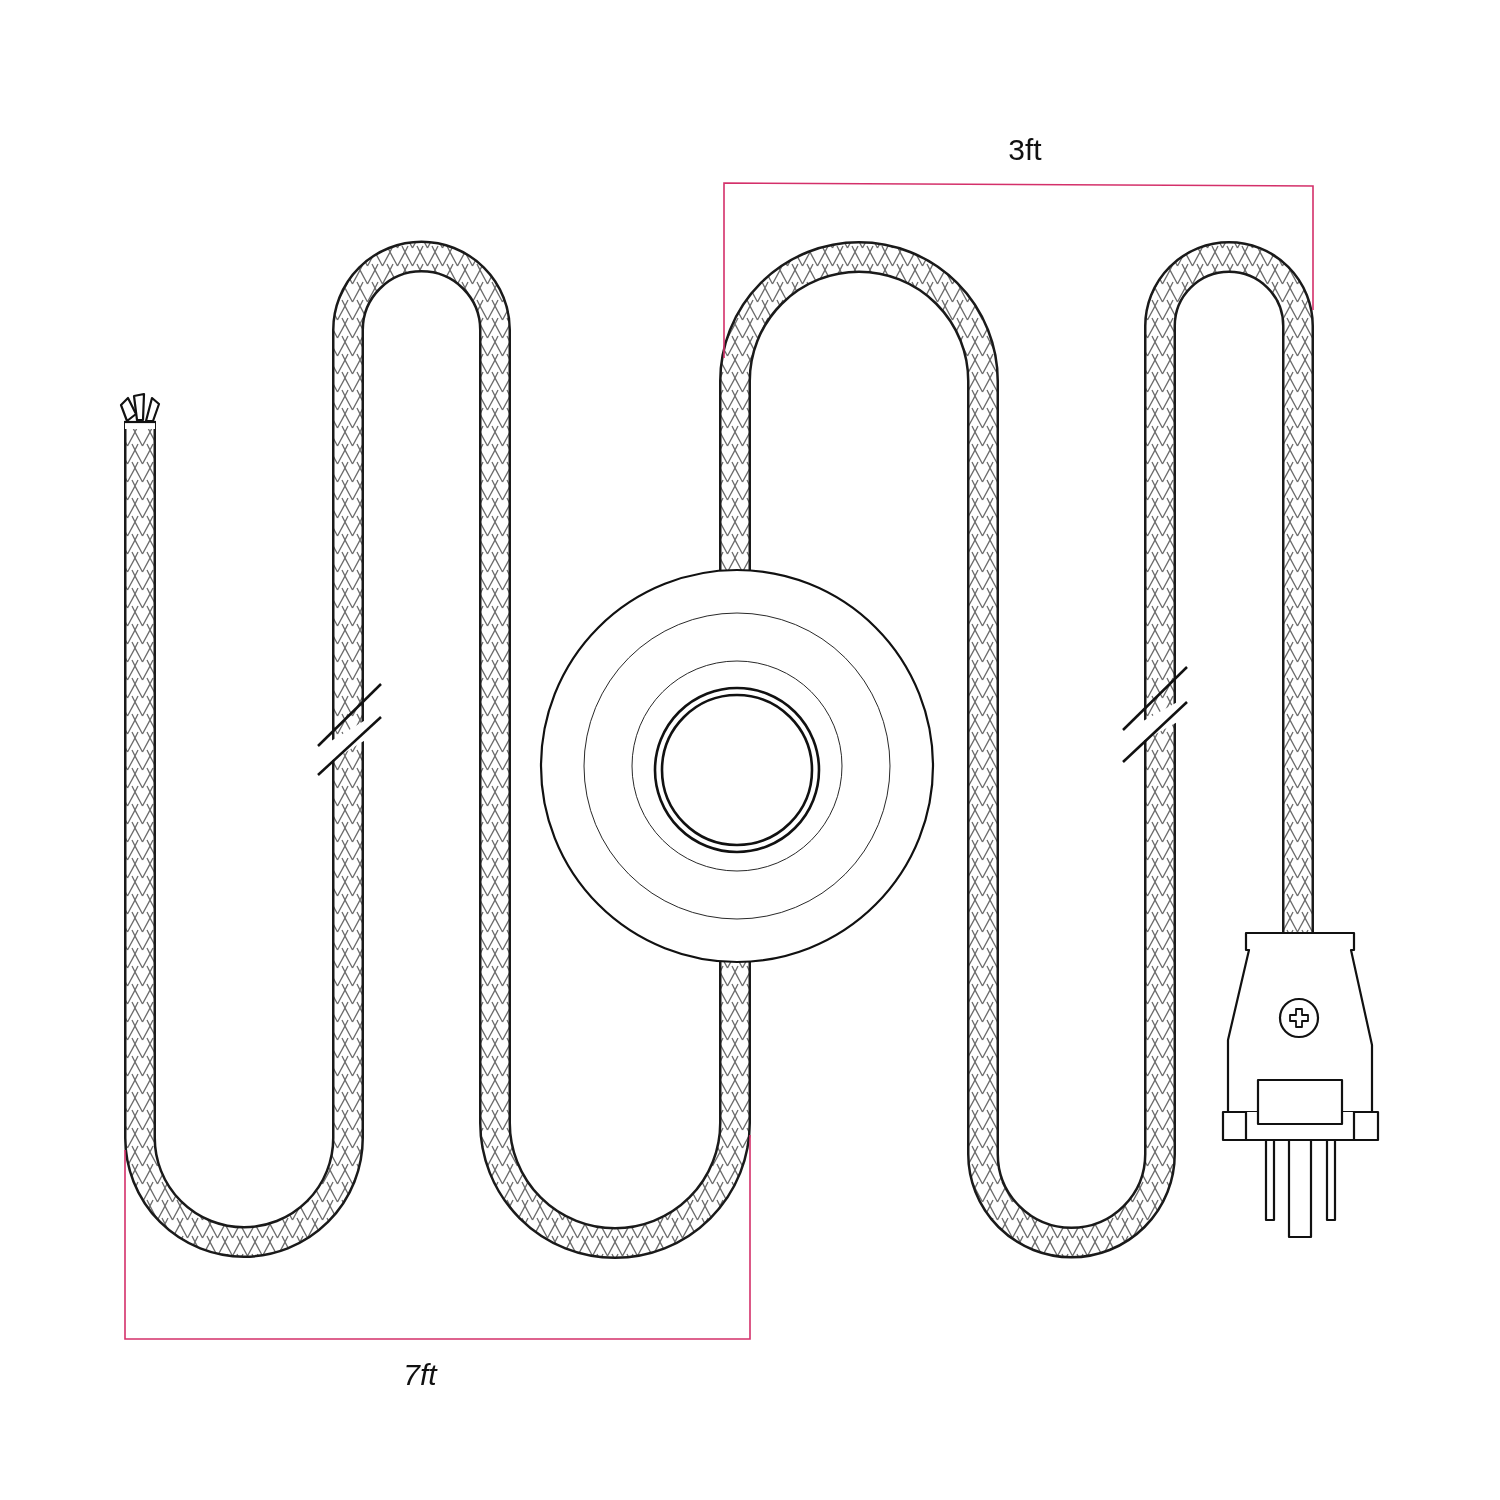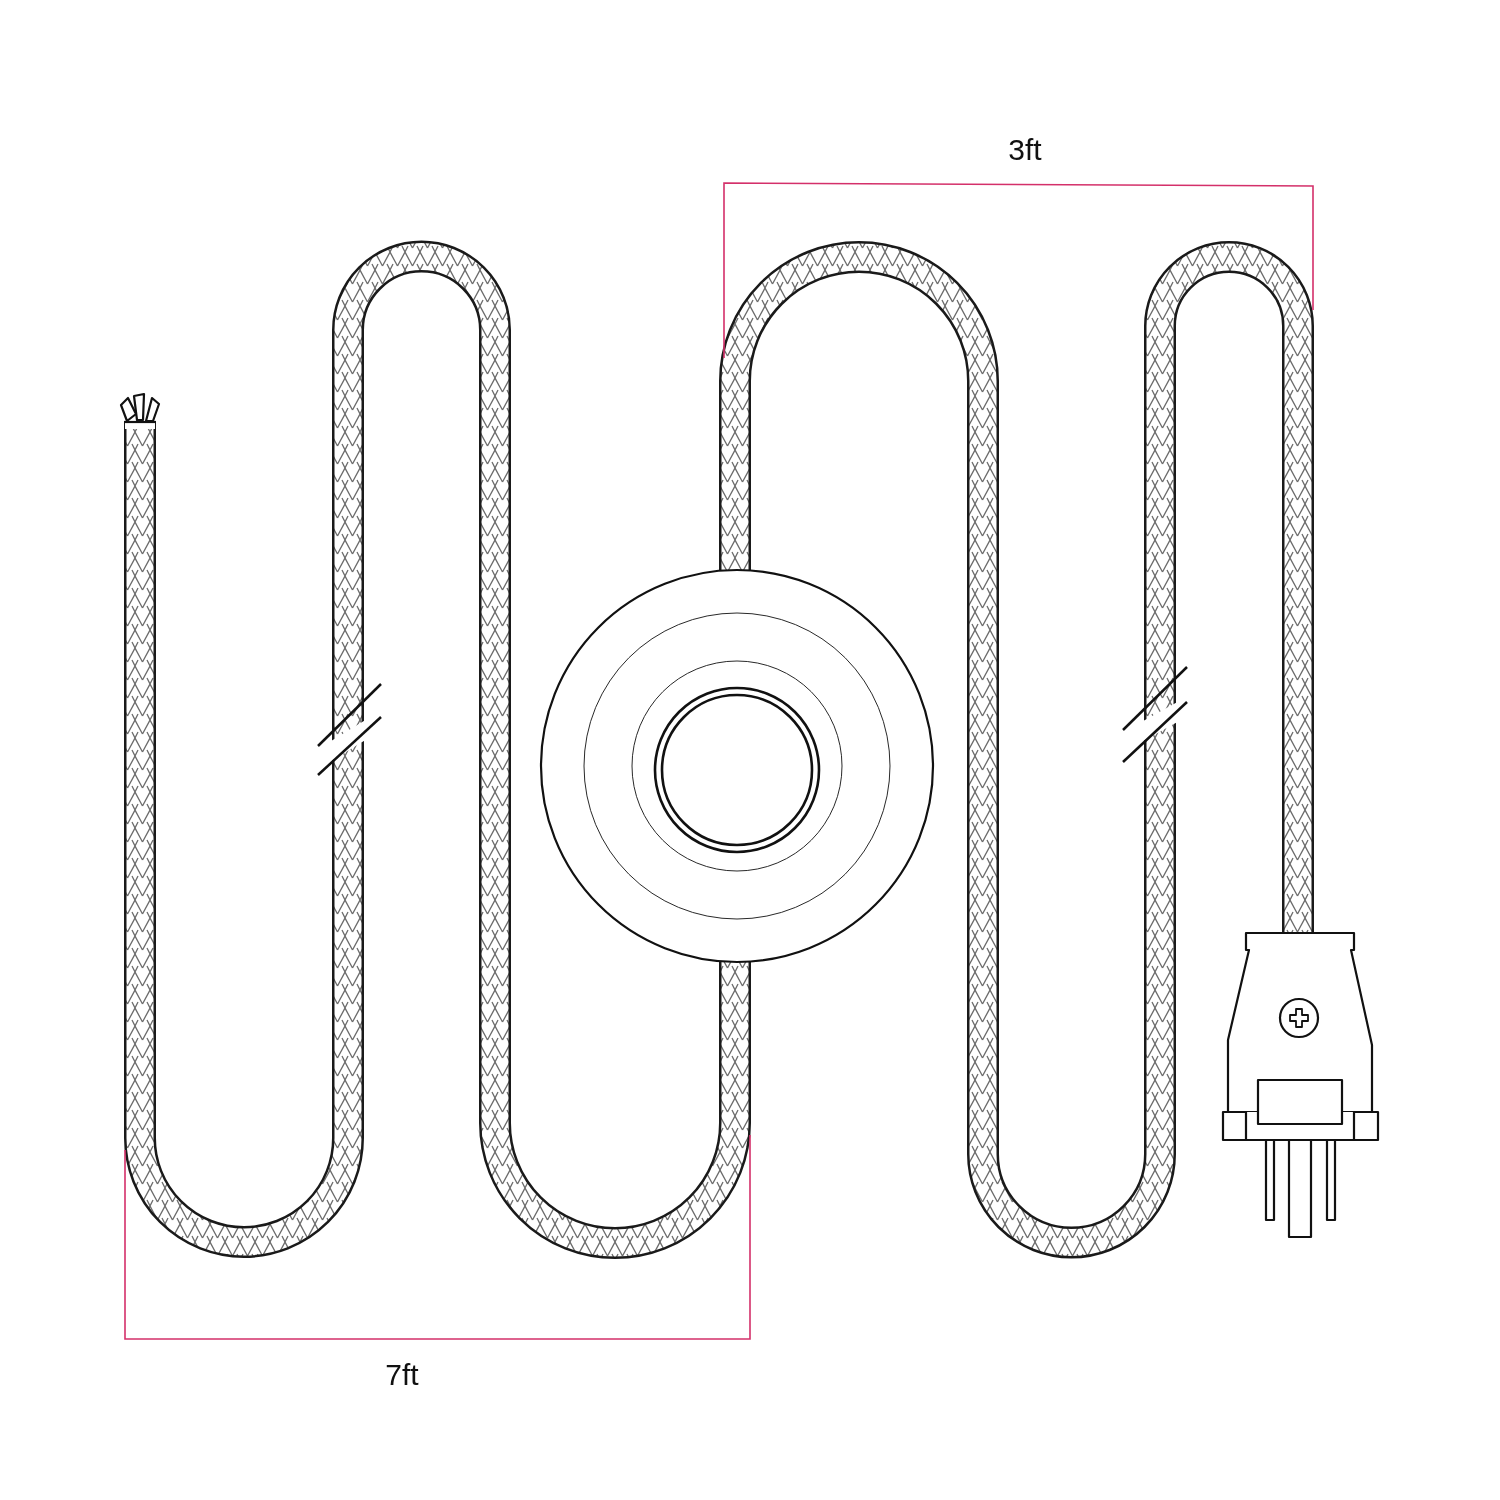--- a/index.html
+++ b/index.html
@@ -67,14 +67,14 @@
       <path d="M1296 1009 h6 v6 h6 v6 h-6 v6 h-6 v-6 h-6 v-6 h6 Z" stroke-width="1.8"></path>
     </g>
 
     <g fill="none" stroke="#d4306a" stroke-width="1.6">
       <polyline points="724,358 724,183 1313,186 1313,310"></polyline>
       <polyline points="125,1150 125,1339 750,1339 750,1135"></polyline>
     </g>
   </svg>
 
   <div class="dim-label" style="left:1025px; top:133px;">3ft</div>
-  <div class="dim-label" style="left:402px; top:1358px;">7ft</div>
+  <div class="dim-label" style="left:420px; top:1358px;font-style:italic;">7ft</div>
 </div>
 
 </body></html>

